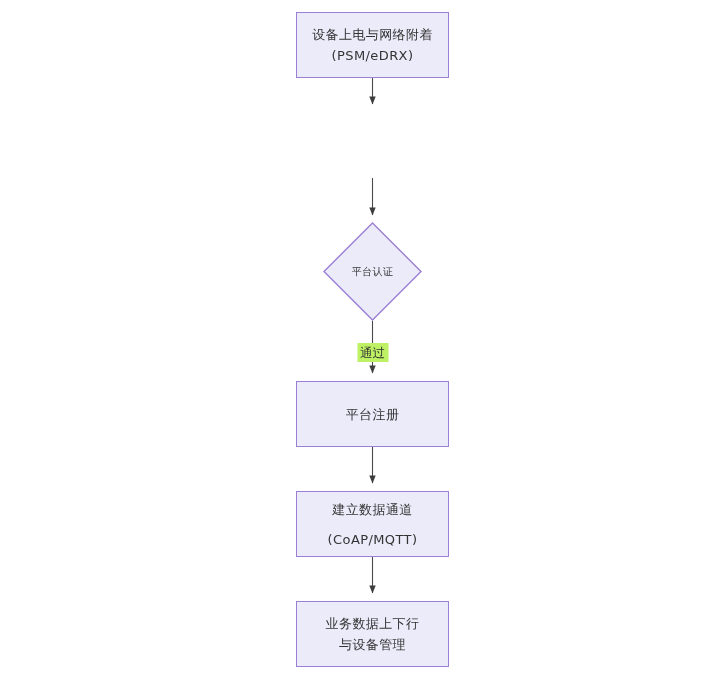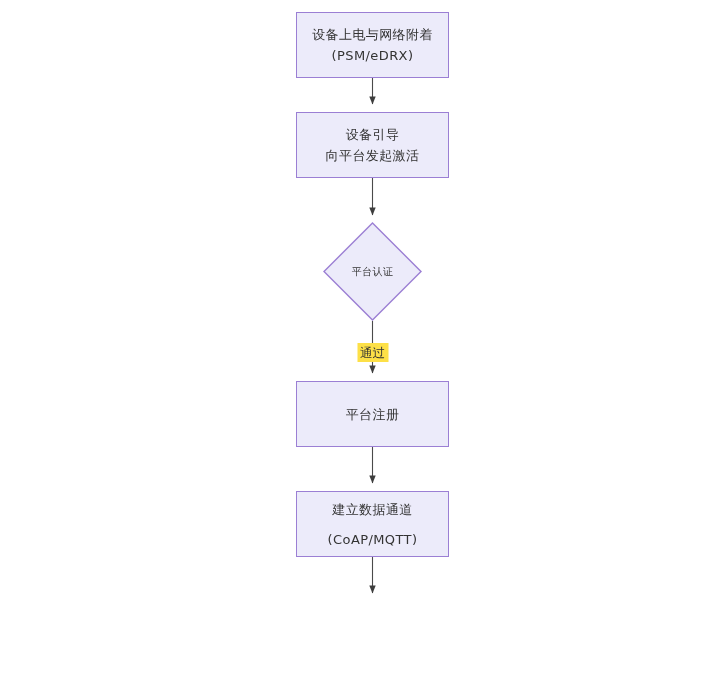--- a/index.html
+++ b/index.html
@@ -81,21 +81,21 @@
     left: 0;
     top: 0;
     width: 726px;
     height: 700px;
     pointer-events: none;
   }
 
   .edge-label {
     position: absolute;
     z-index: 3;
-    background: #fde047;
+    background: #bef264;
     color: #333333;
     font-size: 12.5px;
     line-height: 17px;
     padding: 1px 3px;
     white-space: nowrap;
     transform: translateX(-50%);
   }
 </style>
 </head>
 <body>
@@ -118,35 +118,35 @@
     </g>
   </svg>
 
   <div class="edge-label" style="left:372.5px; top:343px;">通过</div>
 
   <div class="node node-box" style="top:12px;">
     <div class="node-line">设备上电与网络附着</div>
     <div class="node-line">(PSM/eDRX)</div>
   </div>
 
-  <div class="node node-box" style="top:112px;">
-    <div class="node-line">设备引导</div>
-    <div class="node-line">向平台发起激活</div>
-  </div>
 
   <div class="node node-diamond">
     <svg class="diamond-shape" viewBox="0 0 99 99" xmlns="http://www.w3.org/2000/svg" preserveAspectRatio="none">
       <polygon points="49.5,1 98,49.5 49.5,98 1,49.5" fill="#ecebfa" stroke="#9b7fd4" stroke-width="1.4"></polygon>
     </svg>
     <div class="diamond-label">平台认证</div>
   </div>
 
   <div class="node node-box" style="top:381px;">
     <div class="node-line">平台注册</div>
   </div>
 
   <div class="node node-box" style="top:491px;gap:9px;">
     <div class="node-line">建立数据通道</div>
     <div class="node-line">(CoAP/MQTT)</div>
   </div>
 
+  <div class="node node-box" style="top:601px;">
+    <div class="node-line">业务数据上下行</div>
+    <div class="node-line">与设备管理</div>
+  </div>
 
 </div>
 
 </body></html>

